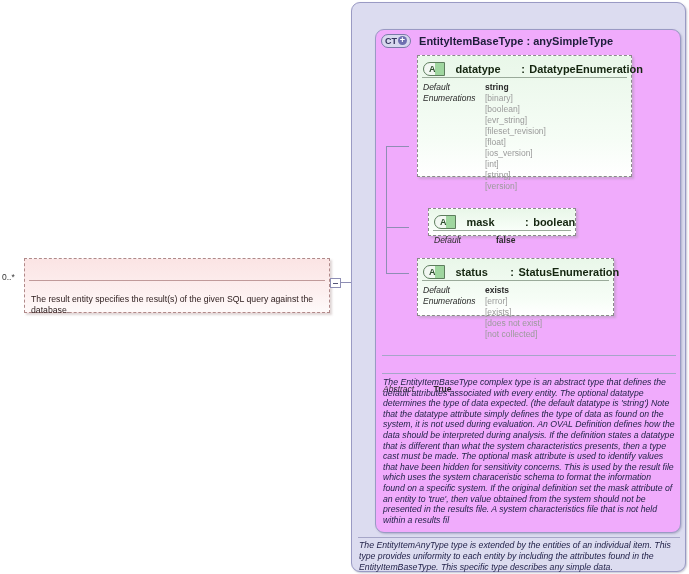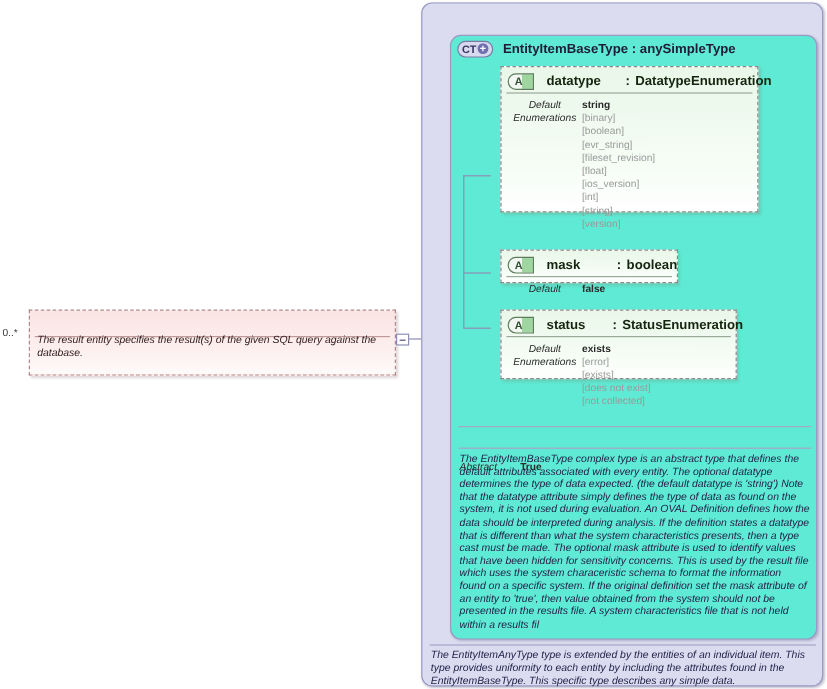--- a/index.html
+++ b/index.html
@@ -109,21 +109,21 @@
   
   #inner-panel {
     position: absolute;
     left: 23px;
     top: 26px;
     width: 306px;
     height: 504px;
     box-sizing: border-box;
     border: 1px solid #9a9ac4;
     border-radius: 9px;
-    background: #5eead4;
+    background: #f0abfc;
     box-shadow: 1px 1px 2px rgba(80,80,120,0.3);
   }
   #inner-title {
     position: absolute;
     left: 5px;
     top: 4px;
     font-size: 11px;
     font-weight: bold;
     color: #1d1d3a;
     white-space: nowrap;
@@ -184,21 +184,21 @@
     font-weight: bold;
     color: #2a2a2a;
     line-height: 11px;
   }
   .enum-item {
     font-size: 8.5px;
     color: #9a9a9a;
     line-height: 11px;
     white-space: nowrap;
   }
-  .facet-col-label { position: absolute; left: 0; top: 0; width: 62px; text-align: center; }
+  .facet-col-label { position: absolute; left: 0; top: 0; width: 62px; }
   .facet-col-val { position: absolute; left: 62px; top: 0; }
 
   
   #abstract-row {
     position: absolute;
     left: 7px;
     top: 328px;
     width: 292px;
     height: 14px;
     box-sizing: border-box;
@@ -285,24 +285,23 @@
     position: absolute;
     left: 4px;
     right: 4px;
     top: 21px;
     height: 0;
     border-top: 1px solid #c09a9a;
   }
   #element-doc {
     position: absolute;
     left: 6px;
-    top: 19px;
+    top: 35px;
     width: 292px;
     font-size: 8.7px;
-    font-style: italic;
     color: #2a1a1a;
     line-height: 11px;
   }
   #cardinality {
     position: absolute;
     left: 2px;
     top: 272px;
     font-size: 8.5px;
     color: #333333;
   }
@@ -377,21 +376,21 @@
           <div class="enum-item">[fileset_revision]</div>
           <div class="enum-item">[float]</div>
           <div class="enum-item">[ios_version]</div>
           <div class="enum-item">[int]</div>
           <div class="enum-item">[string]</div>
           <div class="enum-item">[version]</div>
         </div>
       </div>
     </div>
 
-    <div class="attr-box" style="left:41px; top:178px; width:148px; height:28px;">
+    <div class="attr-box" style="left:52px; top:178px; width:148px; height:28px;">
       <div class="attr-head">
         <span class="a-icon">A</span>
         <span class="nm">mask</span>
         <span class="tp" style="margin-left:26px;">:</span>
         <span class="tp">boolean</span>
       </div>
       <div class="attr-rule"></div>
       <div class="attr-body" style="height:12px;">
         <div class="facet-col-label">
           <div class="facet-label">Default</div>

